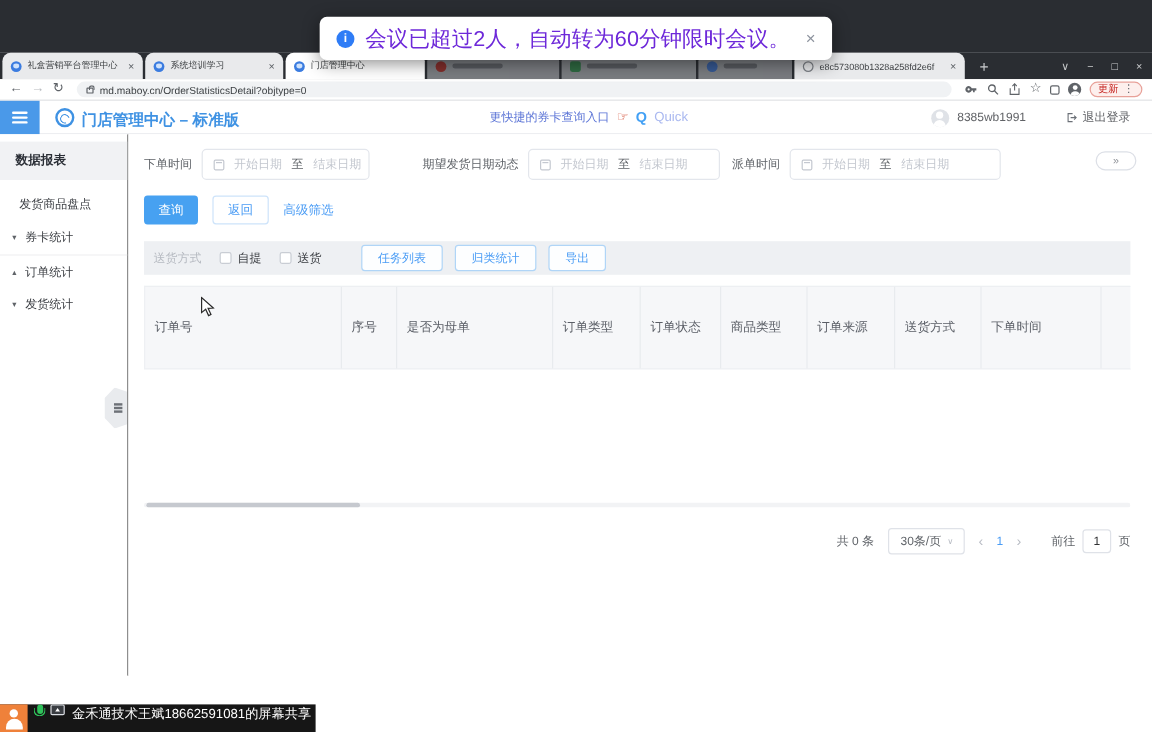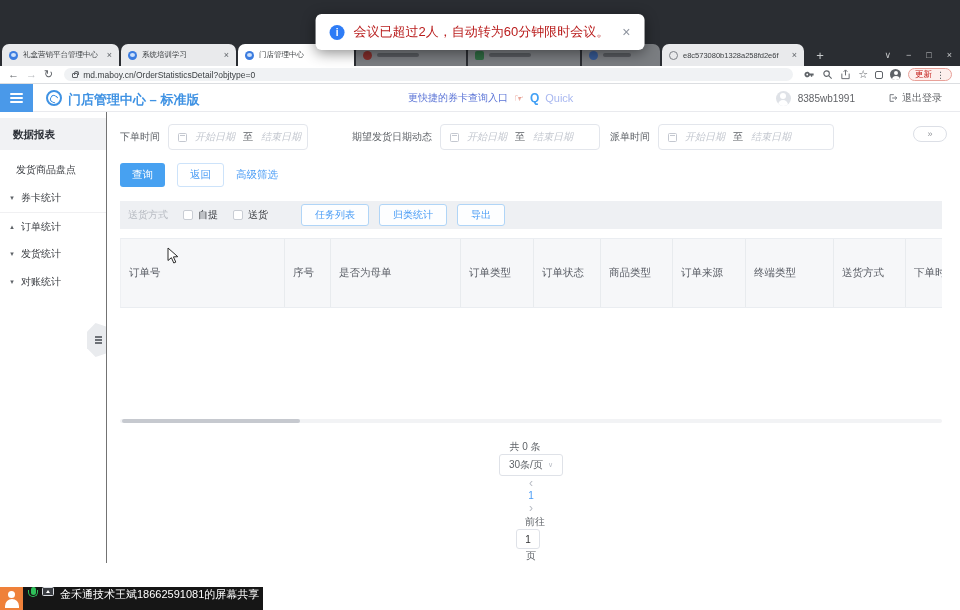--- a/index.html
+++ b/index.html
@@ -73,21 +73,21 @@
 .side-handle{position:absolute;right:0;top:211px;width:19px;height:34px;background:#e9ebee;clip-path:polygon(45% 0,100% 10%,100% 90%,45% 100%,0 74%,0 26%);display:flex;align-items:center;justify-content:center;}
 .side-handle .bars{display:flex;flex-direction:column;gap:1.5px;margin-left:3px;}
 .side-handle .bars i{display:block;width:7px;height:1.4px;background:#6d7177;}
 
 .main{position:absolute;left:107px;top:0;width:853px;height:451px;background:#fff;padding:12px 18px 0 13px;}
 .filter-row{display:flex;align-items:center;height:26px;}
 .f-label{font-size:10px;color:#5f6368;white-space:nowrap;margin-right:8px;}
 .date-input{height:26px;border:1px solid #e3e6ec;border-radius:4px;background:#fff;display:flex;align-items:center;padding:0 9px;gap:8px;}
 .cal{width:9px;height:9px;border:1.1px solid #c4c8d0;border-radius:1.5px;position:relative;flex:none;}
 .cal::before{content:"";position:absolute;left:1px;right:1px;top:1.8px;height:1.2px;background:#c4c8d0;}
-.ph{font-size:10px;color:#c3c7cf;white-space:nowrap;font-style:italic;}
+.ph{font-size:10px;color:#c3c7cf;white-space:nowrap;}
 .to{font-size:10px;color:#5f6368;}
 .expand-pill{position:absolute;right:13px;top:14px;width:34px;height:16px;border:1px solid #dcdfe6;border-radius:9px;background:#fff;display:flex;align-items:center;justify-content:center;font-size:9px;color:#909399;}
 
 .action-row{display:flex;align-items:center;gap:12px;margin-top:13px;height:24px;}
 .btn-primary{height:24px;padding:0 12px;background:#47a1f1;color:#fff;font-size:10.5px;border:none;border-radius:3px;display:flex;align-items:center;}
 .btn-plain{height:24px;padding:0 12px;background:#fff;color:#4a9cf5;font-size:10.5px;border:1px solid #cde3fa;border-radius:3px;display:flex;align-items:center;}
 .link{font-size:10.5px;color:#4a9cf5;}
 
 .toolbar{margin-top:14px;height:28px;background:#eef0f3;display:flex;align-items:center;padding:0 6px;}
 .tb-label{font-size:10px;color:#b6bac1;margin-left:2px;}
@@ -96,21 +96,21 @@
 .tb-btn{height:22px;padding:0 13px;margin-left:10px;background:#fdfeff;border:1px solid #b0d5f7;border-radius:3px;color:#4a9cf5;font-size:10px;display:flex;align-items:center;}
 .tb-btn:first-of-type{margin-left:33px;}
 
 .table-wrap{margin-top:9px;width:822px;overflow:hidden;position:relative;}
 .thead{display:flex;width:885px;height:70px;background:#f6f7f9;border-top:1px solid #eaedf1;border-bottom:1px solid #eaedf1;border-left:1px solid #eef0f3;}
 .th{display:flex;align-items:center;padding-left:8px;font-size:10.5px;color:#5a5e66;border-right:1px solid #e8ebee;flex:none;white-space:nowrap;overflow:hidden;}
 .tbody{height:111px;background:#fff;}
 .hscroll{height:4px;width:822px;background:#f2f3f5;border-radius:2px;position:relative;}
 .hscroll .thumb{position:absolute;left:2px;top:0;width:178px;height:4px;background:#c6c9cf;border-radius:2px;}
 
-.pager{margin-top:17px;display:flex;align-items:center;justify-content:flex-end;gap:0;font-size:10px;color:#5f6368;flex-direction:column;}
+.pager{margin-top:17px;display:flex;align-items:center;justify-content:flex-end;gap:0;font-size:10px;color:#5f6368;}
 .pg-total{margin-right:12px;}
 .pg-size{width:64px;height:22px;border:1px solid #dfe2e8;border-radius:3px;display:flex;align-items:center;justify-content:center;gap:5px;background:#fff;}
 .pg-size .chev{font-size:7px;color:#b8bcc4;}
 .pg-arrow{font-size:12px;color:#b8bcc4;margin:0 11px;}
 .pg-cur{color:#4a9cf5;}
 .pg-goto{margin-left:14px;margin-right:6px;}
 .pg-input{width:24px;height:20px;border:1px solid #dfe2e8;border-radius:3px;text-align:center;font-size:10px;color:#303133;font-family:inherit;margin-right:6px;}
 
 
 .sharebar{position:absolute;left:0;top:587px;height:23px;background:#161616;display:flex;align-items:flex-start;padding-right:4px;}
@@ -119,21 +119,21 @@
 .share-avatar::after{content:"";position:absolute;left:4.5px;top:12px;width:14px;height:9px;border-radius:7px 7px 0 0;background:#fff;}
 .mic{width:5px;height:8px;background:#2fc15a;border-radius:2.5px;position:relative;margin:0 6px 0 8px;}
 .mic::after{content:"";position:absolute;left:-2.6px;top:3px;width:8px;height:6px;border:1.2px solid #2fc15a;border-top:none;border-radius:0 0 5px 5px;}
 .mon{width:12px;height:9px;border:1.2px solid #dadde2;border-radius:1.5px;background:#3a3d42;position:relative;margin-right:6px;}
 .mon::before{content:"";position:absolute;left:3px;top:1.5px;width:0;height:0;border-left:2.5px solid transparent;border-right:2.5px solid transparent;border-bottom:3.5px solid #fff;}
 .share-text{color:#fff;font-size:11px;white-space:nowrap;}
 
 
 .toast{position:absolute;left:50%;top:14px;transform:translateX(-50%);height:36px;background:#fff;border-radius:6px;box-shadow:0 3px 14px rgba(0,0,0,.45);display:flex;align-items:center;padding:0 14px;gap:9px;z-index:50;}
 .info-ico{width:15px;height:15px;border-radius:50%;background:#2e7cf6;color:#fff;font-size:10px;font-weight:bold;display:flex;align-items:center;justify-content:center;flex:none;}
-.toast-msg{font-size:13px;color:#b91c1c;white-space:nowrap;}
+.toast-msg{font-size:18px;color:#6d28d9;white-space:nowrap;}
 .toast-close{font-size:14px;color:#8d939e;margin-left:4px;}
 
 .cursor{position:absolute;left:167px;top:247px;z-index:60;}
 </style>
 </head>
 <body>
 
 <div class="titlebar"></div>
 
 <div class="tabstrip">
@@ -252,24 +252,20 @@
       <span>券卡统计</span>
     </div>
     <div class="side-item group-open">
       <span class="arrow">▴</span>
       <span>订单统计</span>
     </div>
     <div class="side-item">
       <span class="arrow">▾</span>
       <span>发货统计</span>
     </div>
-    <div class="side-item">
-      <span class="arrow">▾</span>
-      <span>对账统计</span>
-    </div>
     <div class="side-handle">
       <span class="bars">
           <i></i>
           <i></i>
           <i></i>
         </span>
     </div>
   </div>
 
   <div class="main">
@@ -318,21 +314,20 @@
 
     <div class="table-wrap">
       <div class="thead">
         <div class="th" style="width:164px;">订单号</div>
         <div class="th" style="width:46px;">序号</div>
         <div class="th" style="width:130px;">是否为母单</div>
         <div class="th" style="width:73px;">订单类型</div>
         <div class="th" style="width:67px;">订单状态</div>
         <div class="th" style="width:72px;">商品类型</div>
         <div class="th" style="width:73px;">订单来源</div>
-        <div class="th" style="width:88px;">终端类型</div>
         <div class="th" style="width:72px;">送货方式</div>
         <div class="th" style="width:100px;">下单时间</div>
       </div>
       <div class="tbody"></div>
       <div class="hscroll">
           <div class="thumb"></div>
         </div>
     </div>
 
     <div class="pager">

